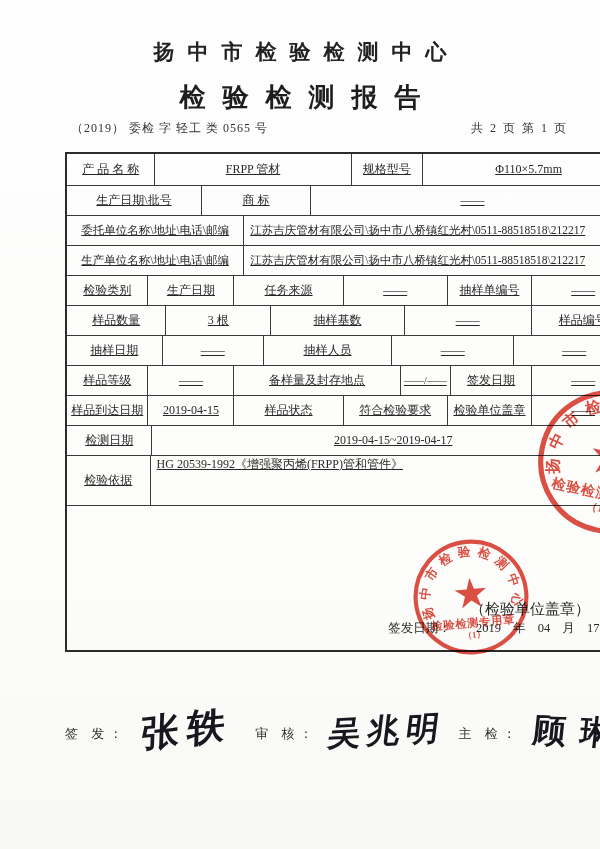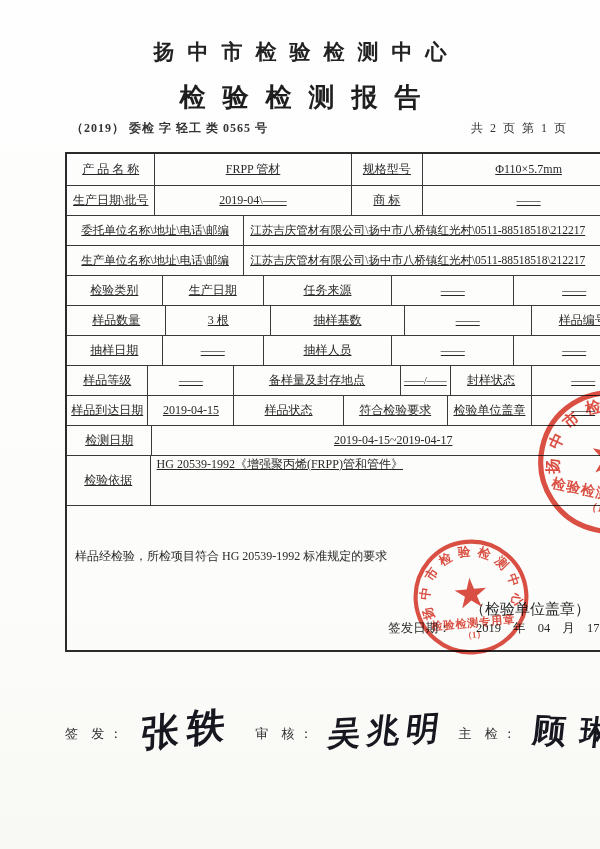--- a/index.html
+++ b/index.html
@@ -8,21 +8,21 @@
   .page { position:relative; width:600px; height:849px; overflow:hidden;
           background:linear-gradient(180deg,#fefefe 0%,#fcfcfa 70%,#f8f8f5 100%); }
 
   
   .org-title { position:absolute; top:38px; left:0; width:100%; text-align:center;
                font-size:21px; font-weight:bold; letter-spacing:13px; text-indent:13px; color:#222; }
   .report-title { position:absolute; top:80px; left:0; width:100%; text-align:center;
                   font-size:26px; font-weight:bold; letter-spacing:17px; text-indent:17px; color:#1e1e1e; }
   .doc-line { position:absolute; top:120px; left:65px; width:503px;
               display:flex; justify-content:space-between; font-size:12px; color:#333; }
-  .doc-line .left { padding-left:6px; letter-spacing:1px;font-weight:bold; }
+  .doc-line .left { padding-left:6px; letter-spacing:1px; }
   .doc-line .right { letter-spacing:2px; }
 
   
   .rtable { position:absolute; top:152px; left:65px; width:571px;
             border:2px solid #2b2b2b; background:transparent;text-decoration:underline; }
   .trow { display:flex; border-top:1px solid #3a3a3a; }
   .rtable > .trow:first-child { border-top:none; }
   .tc { border-left:1px solid #3a3a3a; display:flex; align-items:center; justify-content:center;
         font-size:12px; text-align:center; color:#2a2a2a; overflow:visible; white-space:nowrap; }
   .trow > .tc:first-child { border-left:none; }
@@ -69,40 +69,40 @@
 
     <div class="trow" style="height:31px">
       <div class="tc" style="flex:78">产 品 名 称</div>
       <div class="tc" style="flex:174">FRPP 管材</div>
       <div class="tc" style="flex:63">规格型号</div>
       <div class="tc" style="flex:188">Φ110×5.7mm</div>
     </div>
 
     <div class="trow" style="height:30px">
       <div class="tc" style="flex:78">生产日期\批号</div>
-      <div class="tc" style="flex:174">2019-04\——</div>
       <div class="tc" style="flex:63">商    标</div>
       <div class="tc" style="flex:188">——</div>
     </div>
 
     <div class="trow" style="height:30px">
       <div class="tc small" style="flex:160">委托单位名称\地址\电话\邮编</div>
       <div class="tc small left" style="flex:343">江苏吉庆管材有限公司\扬中市八桥镇红光村\0511-88518518\212217</div>
     </div>
 
     <div class="trow" style="height:30px">
       <div class="tc small" style="flex:160">生产单位名称\地址\电话\邮编</div>
       <div class="tc small left" style="flex:343">江苏吉庆管材有限公司\扬中市八桥镇红光村\0511-88518518\212217</div>
     </div>
 
     <div class="trow" style="height:30px">
       <div class="tc" style="flex:72">检验类别</div>
       <div class="tc" style="flex:76">生产日期</div>
       <div class="tc" style="flex:97">任务来源</div>
       <div class="tc" style="flex:92">——</div>
+      <div class="tc" style="flex:75">抽样单编号</div>
       <div class="tc" style="flex:91">——</div>
     </div>
 
     <div class="trow" style="height:30px">
       <div class="tc" style="flex:72">样品数量</div>
       <div class="tc" style="flex:76">3 根</div>
       <div class="tc" style="flex:97">抽样基数</div>
       <div class="tc" style="flex:92">——</div>
       <div class="tc" style="flex:75">样品编号</div>
     </div>
@@ -113,21 +113,21 @@
       <div class="tc" style="flex:97">抽样人员</div>
       <div class="tc" style="flex:92">——</div>
       <div class="tc" style="flex:91">——</div>
     </div>
 
     <div class="trow" style="height:30px">
       <div class="tc" style="flex:72">样品等级</div>
       <div class="tc" style="flex:76">——</div>
       <div class="tc" style="flex:148">备样量及封存地点</div>
       <div class="tc tiny" style="flex:44">——/——</div>
-      <div class="tc" style="flex:72">封样状态</div>
+      <div class="tc" style="flex:72">签发日期</div>
       <div class="tc" style="flex:91">——</div>
     </div>
 
     <div class="trow" style="height:30px">
       <div class="tc" style="flex:72">样品到达日期</div>
       <div class="tc" style="flex:76">2019-04-15</div>
       <div class="tc" style="flex:97">样品状态</div>
       <div class="tc" style="flex:92">符合检验要求</div>
       <div class="tc" style="flex:75">检验单位盖章</div>
       <div class="tc" style="flex:91">——</div>
@@ -138,21 +138,20 @@
       <div class="tc" style="flex:428">2019-04-15~2019-04-17</div>
     </div>
 
     <div class="trow" style="height:50px">
       <div class="tc" style="flex:75">检验依据</div>
       <div class="tc left basis-cell" style="flex:428">HG 20539-1992《增强聚丙烯(FRPP)管和管件》</div>
     </div>
 
     <div class="trow" style="height:145px">
       <div class="tc concl-cell" style="flex:428">
-        <span class="concl-text">样品经检验，所检项目符合 HG 20539-1992 标准规定的要求</span>
         <span class="seal-note">（检验单位盖章）</span>
         <span class="issue-date">
           <span>签发日期：</span>
           <span class="val">2019 年 04 月 17 日</span>
         </span>
       </div>
     </div>
 
 
   </div>

